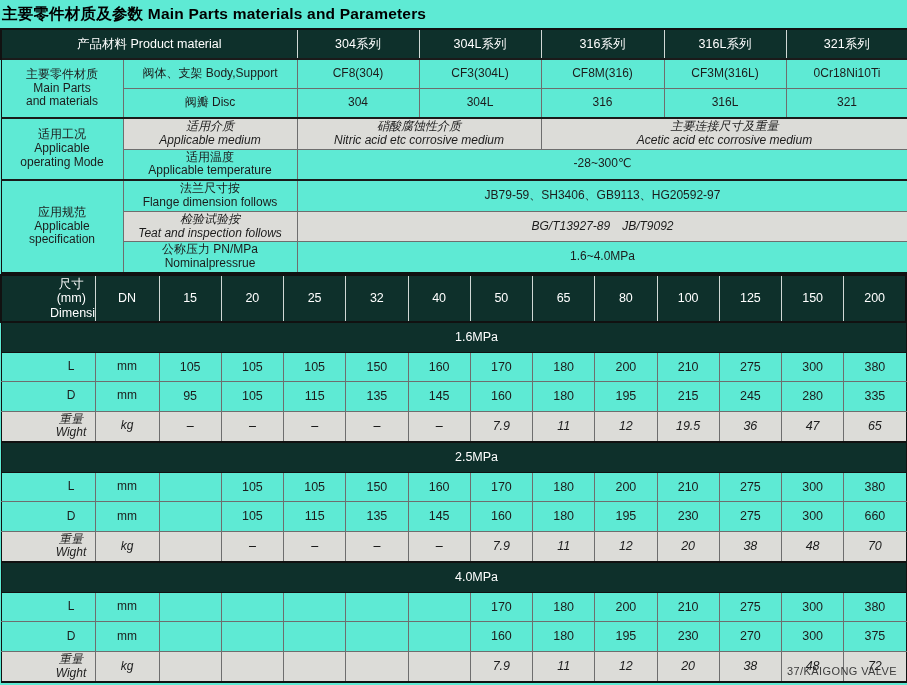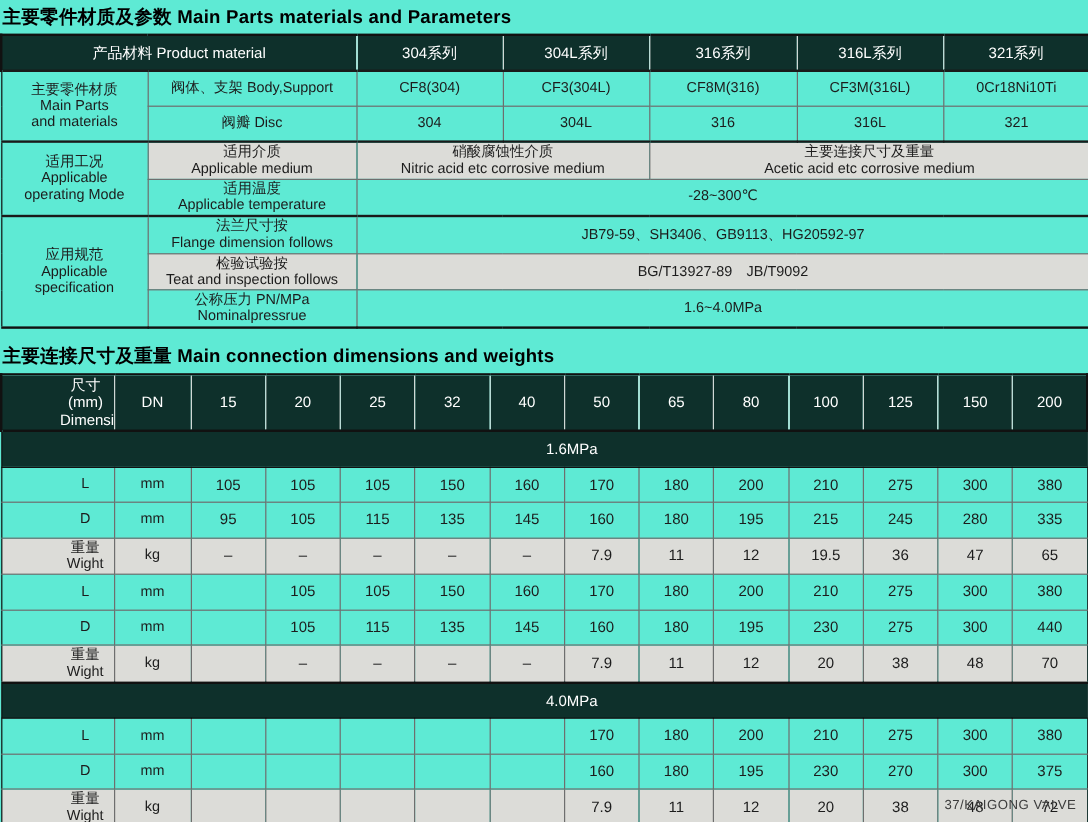--- a/index.html
+++ b/index.html
@@ -26,21 +26,21 @@
     font-size:12.5px;
   }
   tr.hdr td{border-top:2px solid #111;}
   tr.hdr td:first-child{border-left:2px solid #111;}
   tr.hdr td:last-child{border-right:2px solid #111;}
   .t1{border-bottom:2px solid #111;}
   .t1 td:first-child{border-left-color:#111;}
   .t1 td:last-child{border-right-color:#111;}
   tr.grp-top td{border-top:2px solid #1a1a1a;}
   tr.under-hdr td{border-top:2px solid #1a1a1a;}
-  .shade{background:#dcdcd8;}
+  .shade{background:#dcdcd8;font-style:italic;}
   .t2{border-bottom:2px solid #111;}
   .t2 td{height:26.5px;}
   .t2 td:first-child{border-left-color:#111;padding-left:48px;}
   .t2 td:last-child{border-right-color:#111;}
   .band-cell{
     background:#0e302b;color:#fff;border-left:1px solid #0e302b;
     border-right:1px solid #0e302b;border-top:2px solid #111;
     border-bottom:1px solid #111;font-size:12.5px;
   }
   .num{font-size:12.5px;}
@@ -144,21 +144,20 @@
     <tr>
       <td>
         <span class="zh">公称压力 PN/MPa</span>
         <span class="en">Nominalpressrue</span>
       </td>
       <td colspan="5">1.6~4.0MPa</td>
     </tr>
   </tbody>
     </table>
 
-  <div class="sec-title" style="margin-top:9px;">主要连接尺寸及重量  Main connection dimensions and weights</div>
 
   <table class="t2">
     <colgroup>
       <col style="width:94px">
         <col style="width:64px">
       <col>
         <col>
         <col>
         <col>
         <col>
@@ -237,20 +236,23 @@
       <td class="num shade">7.9</td>
       <td class="num shade">11</td>
       <td class="num shade">12</td>
       <td class="num shade">19.5</td>
       <td class="num shade">36</td>
       <td class="num shade">47</td>
       <td class="num shade">65</td>
     </tr>
 
     <tr>
+      <td colspan="14" class="band-cell">2.5MPa</td>
+    </tr>
+    <tr>
       <td>L</td>
       <td>mm</td>
       <td class="num"></td>
       <td class="num">105</td>
       <td class="num">105</td>
       <td class="num">150</td>
       <td class="num">160</td>
       <td class="num">170</td>
       <td class="num">180</td>
       <td class="num">200</td>
@@ -266,21 +268,21 @@
       <td class="num">105</td>
       <td class="num">115</td>
       <td class="num">135</td>
       <td class="num">145</td>
       <td class="num">160</td>
       <td class="num">180</td>
       <td class="num">195</td>
       <td class="num">230</td>
       <td class="num">275</td>
       <td class="num">300</td>
-      <td class="num">440</td>
+      <td class="num">660</td>
     </tr>
     <tr>
       <td class="shade">重量  Wight</td>
       <td class="shade">kg</td>
       <td class="num shade"></td>
       <td class="num shade">–</td>
       <td class="num shade">–</td>
       <td class="num shade">–</td>
       <td class="num shade">–</td>
       <td class="num shade">7.9</td>

